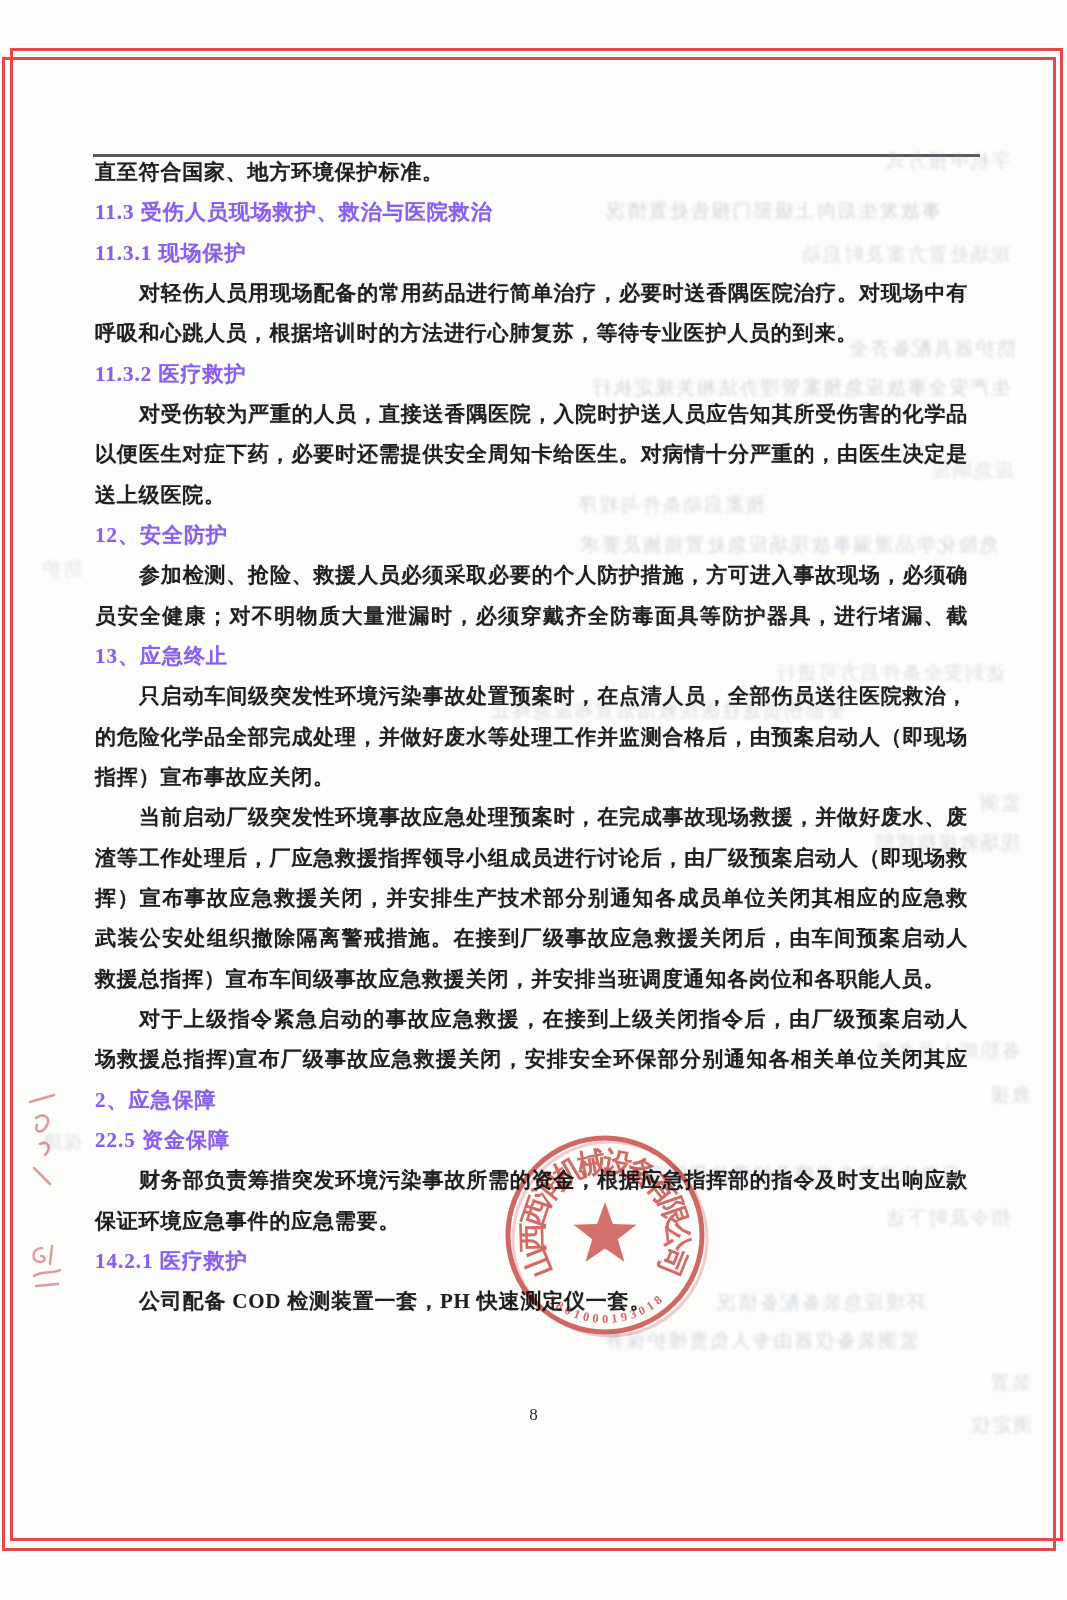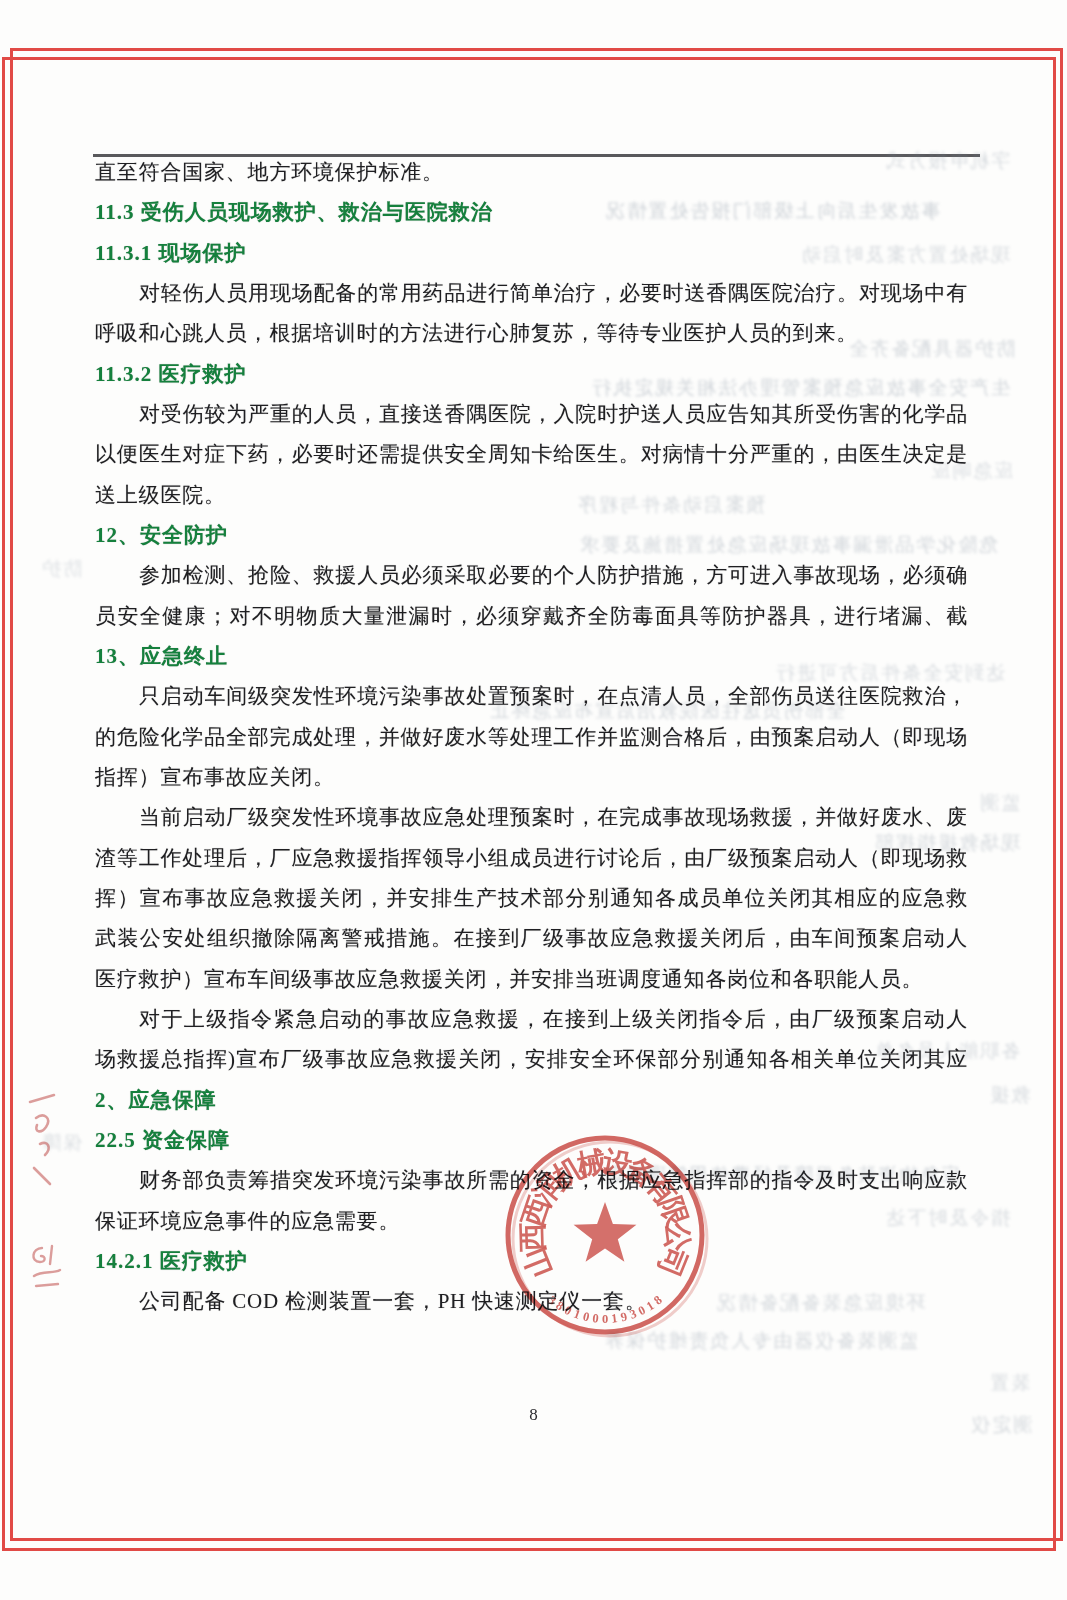--- a/index.html
+++ b/index.html
@@ -29,25 +29,26 @@
     position:absolute;left:95px;top:152px;width:873px;
     color:#1f1f22;font-size:21px;
     text-shadow:0 0 1px rgba(40,40,40,.30);
     z-index:2;
   }
   .line{
     height:40.33px;line-height:40.33px;
     white-space:nowrap;
     letter-spacing:.8px;
     text-align:justify;
+    font-weight:bold;
   }
   .line.fill{white-space:normal;text-align:justify;text-align-last:justify;overflow:hidden;}
   .line.ind{padding-left:44px;}
   .line.ind.fill{padding-left:44px;}
-  .line.h{font-weight:bold;color:#15803d;letter-spacing:1px;}
+  .line.h{font-weight:bold;color:#8b5cf6;letter-spacing:1px;}
   .pageno{
     position:absolute;left:0;top:1405px;width:1067px;
     text-align:center;color:#2a2a2e;font-size:17px;z-index:2;
   }
   
   .ghost{
     position:absolute;height:26px;line-height:26px;
     color:#7e8b9b;filter:blur(1.4px);
     transform:scaleX(-1);
     font-size:19px;letter-spacing:2px;white-space:nowrap;overflow:hidden;
@@ -111,21 +112,21 @@
     <div class="line ind fill">参加检测、抢险、救援人员必须采取必要的个人防护措施，方可进入事故现场，必须确保人</div>
     <div class="line fill">员安全健康；对不明物质大量泄漏时，必须穿戴齐全防毒面具等防护器具，进行堵漏、截断、关闭、</div>
     <div class="line h">13、应急终止</div>
     <div class="line ind fill">只启动车间级突发性环境污染事故处置预案时，在点清人员，全部伤员送往医院救治，泄漏</div>
     <div class="line fill">的危险化学品全部完成处理，并做好废水等处理工作并监测合格后，由预案启动人（即现场救援总</div>
     <div class="line">指挥）宣布事故应关闭。</div>
     <div class="line ind fill">当前启动厂级突发性环境事故应急处理预案时，在完成事故现场救援，并做好废水、废气和废</div>
     <div class="line fill">渣等工作处理后，厂应急救援指挥领导小组成员进行讨论后，由厂级预案启动人（即现场救援总指</div>
     <div class="line fill">挥）宣布事故应急救援关闭，并安排生产技术部分别通知各成员单位关闭其相应的应急救援，并由</div>
     <div class="line fill">武装公安处组织撤除隔离警戒措施。在接到厂级事故应急救援关闭后，由车间预案启动人（即现场</div>
-    <div class="line">医疗救护）宣布车间级事故应急救援关闭，并安排当班调度通知各岗位和各职能人员。</div>
+    <div class="line">救援总指挥）宣布车间级事故应急救援关闭，并安排当班调度通知各岗位和各职能人员。</div>
     <div class="line ind fill">对于上级指令紧急启动的事故应急救援，在接到上级关闭指令后，由厂级预案启动人（即现</div>
     <div class="line fill">场救援总指挥)宣布厂级事故应急救援关闭，安排安全环保部分别通知各相关单位关闭其应急救援。</div>
     <div class="line h">2、应急保障</div>
     <div class="line h">22.5 资金保障</div>
     <div class="line ind fill">财务部负责筹措突发环境污染事故所需的资金，根据应急指挥部的指令及时支出响应款项，</div>
     <div class="line">保证环境应急事件的应急需要。</div>
     <div class="line h">14.2.1 医疗救护</div>
     <div class="line ind">公司配备 COD 检测装置一套，PH 快速测定仪一套。</div>
   </div>
 

